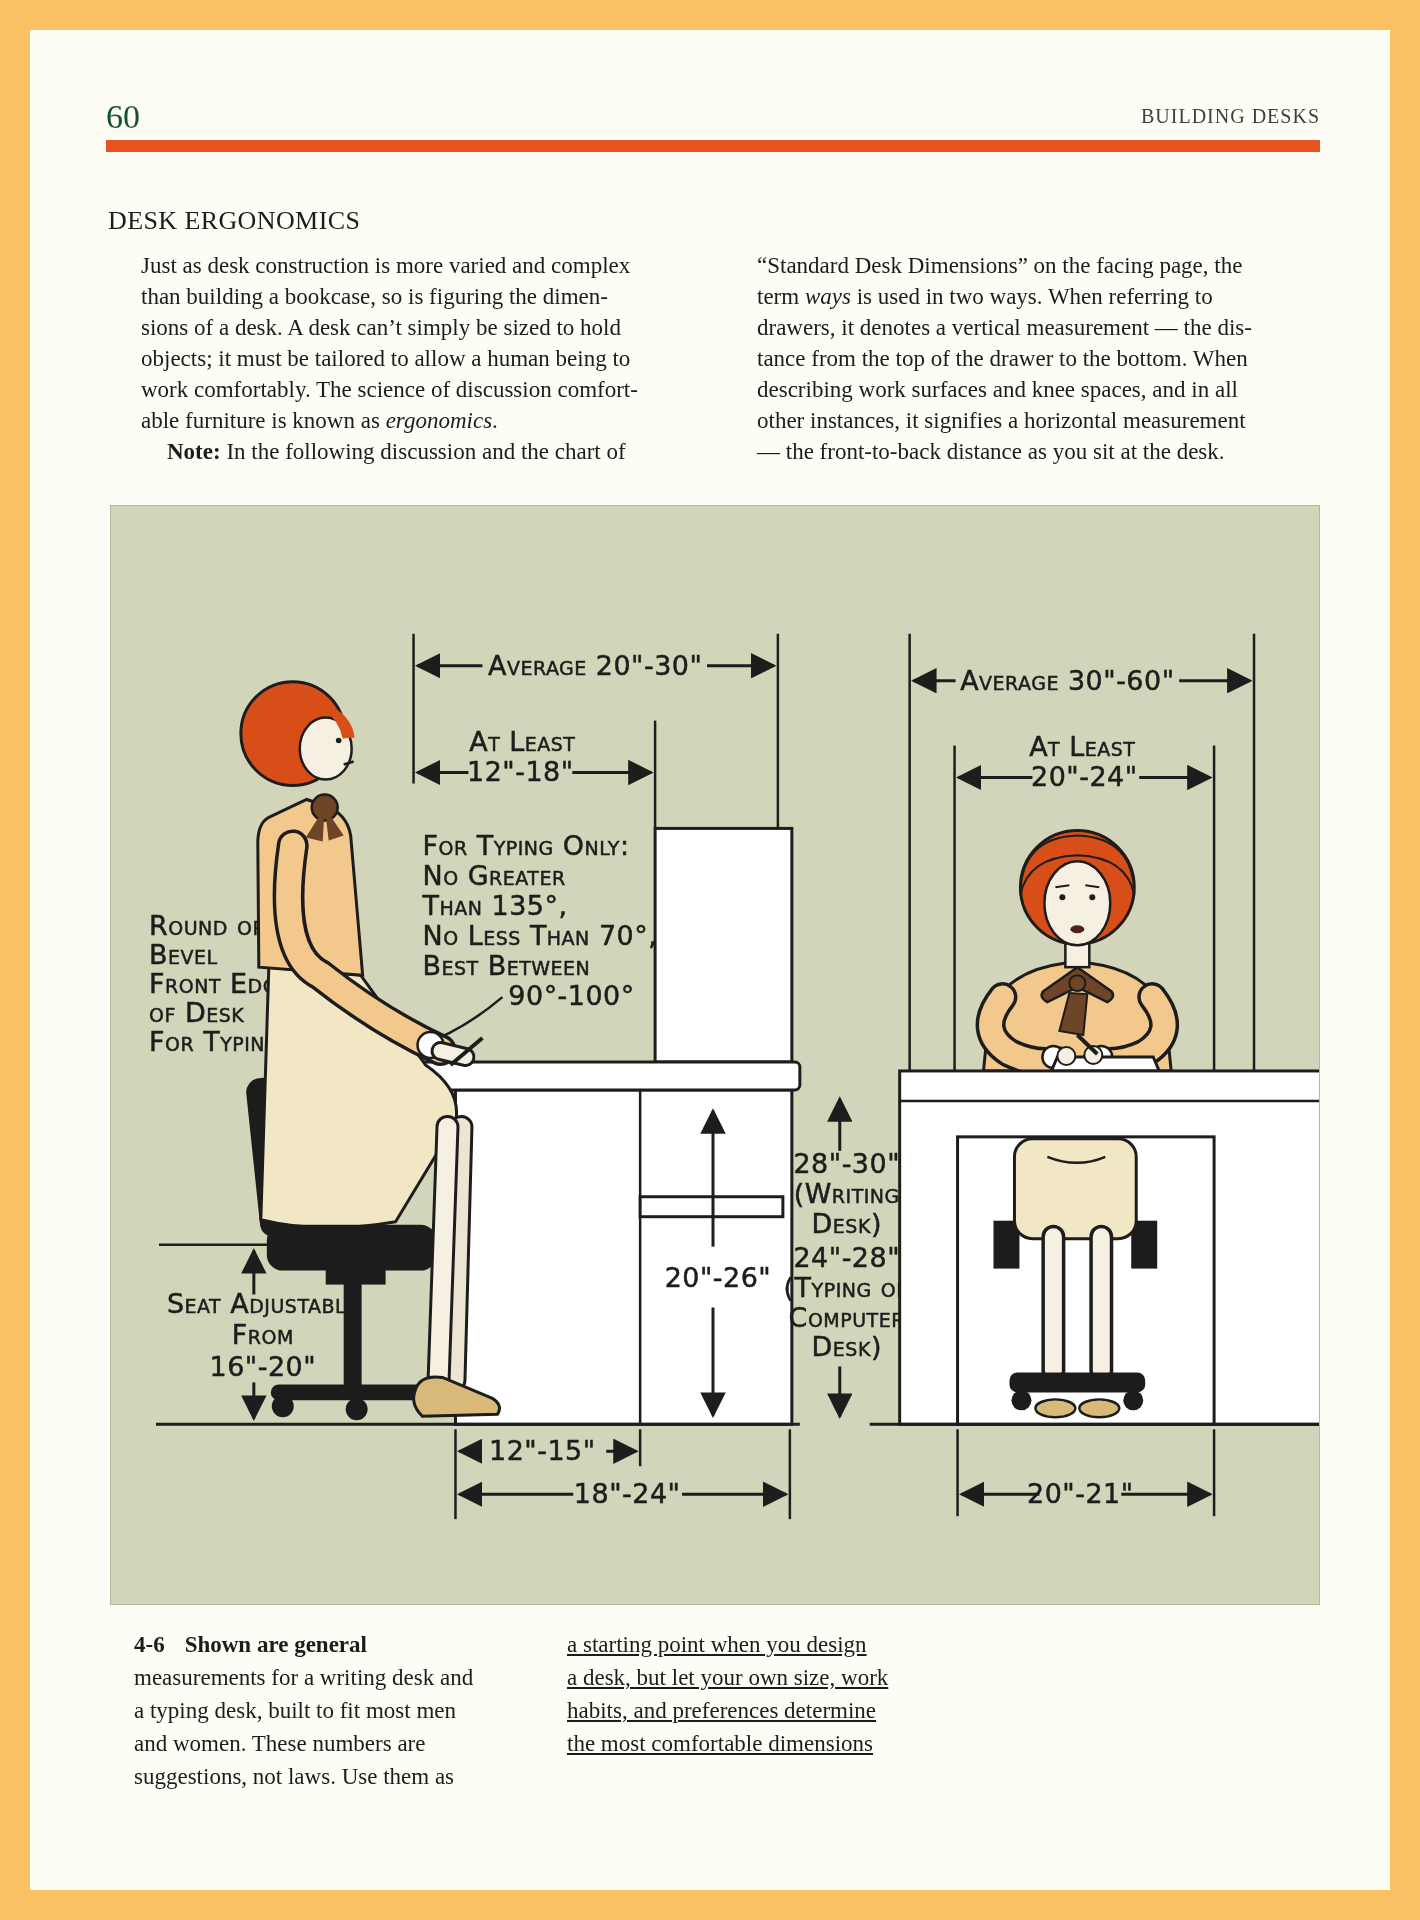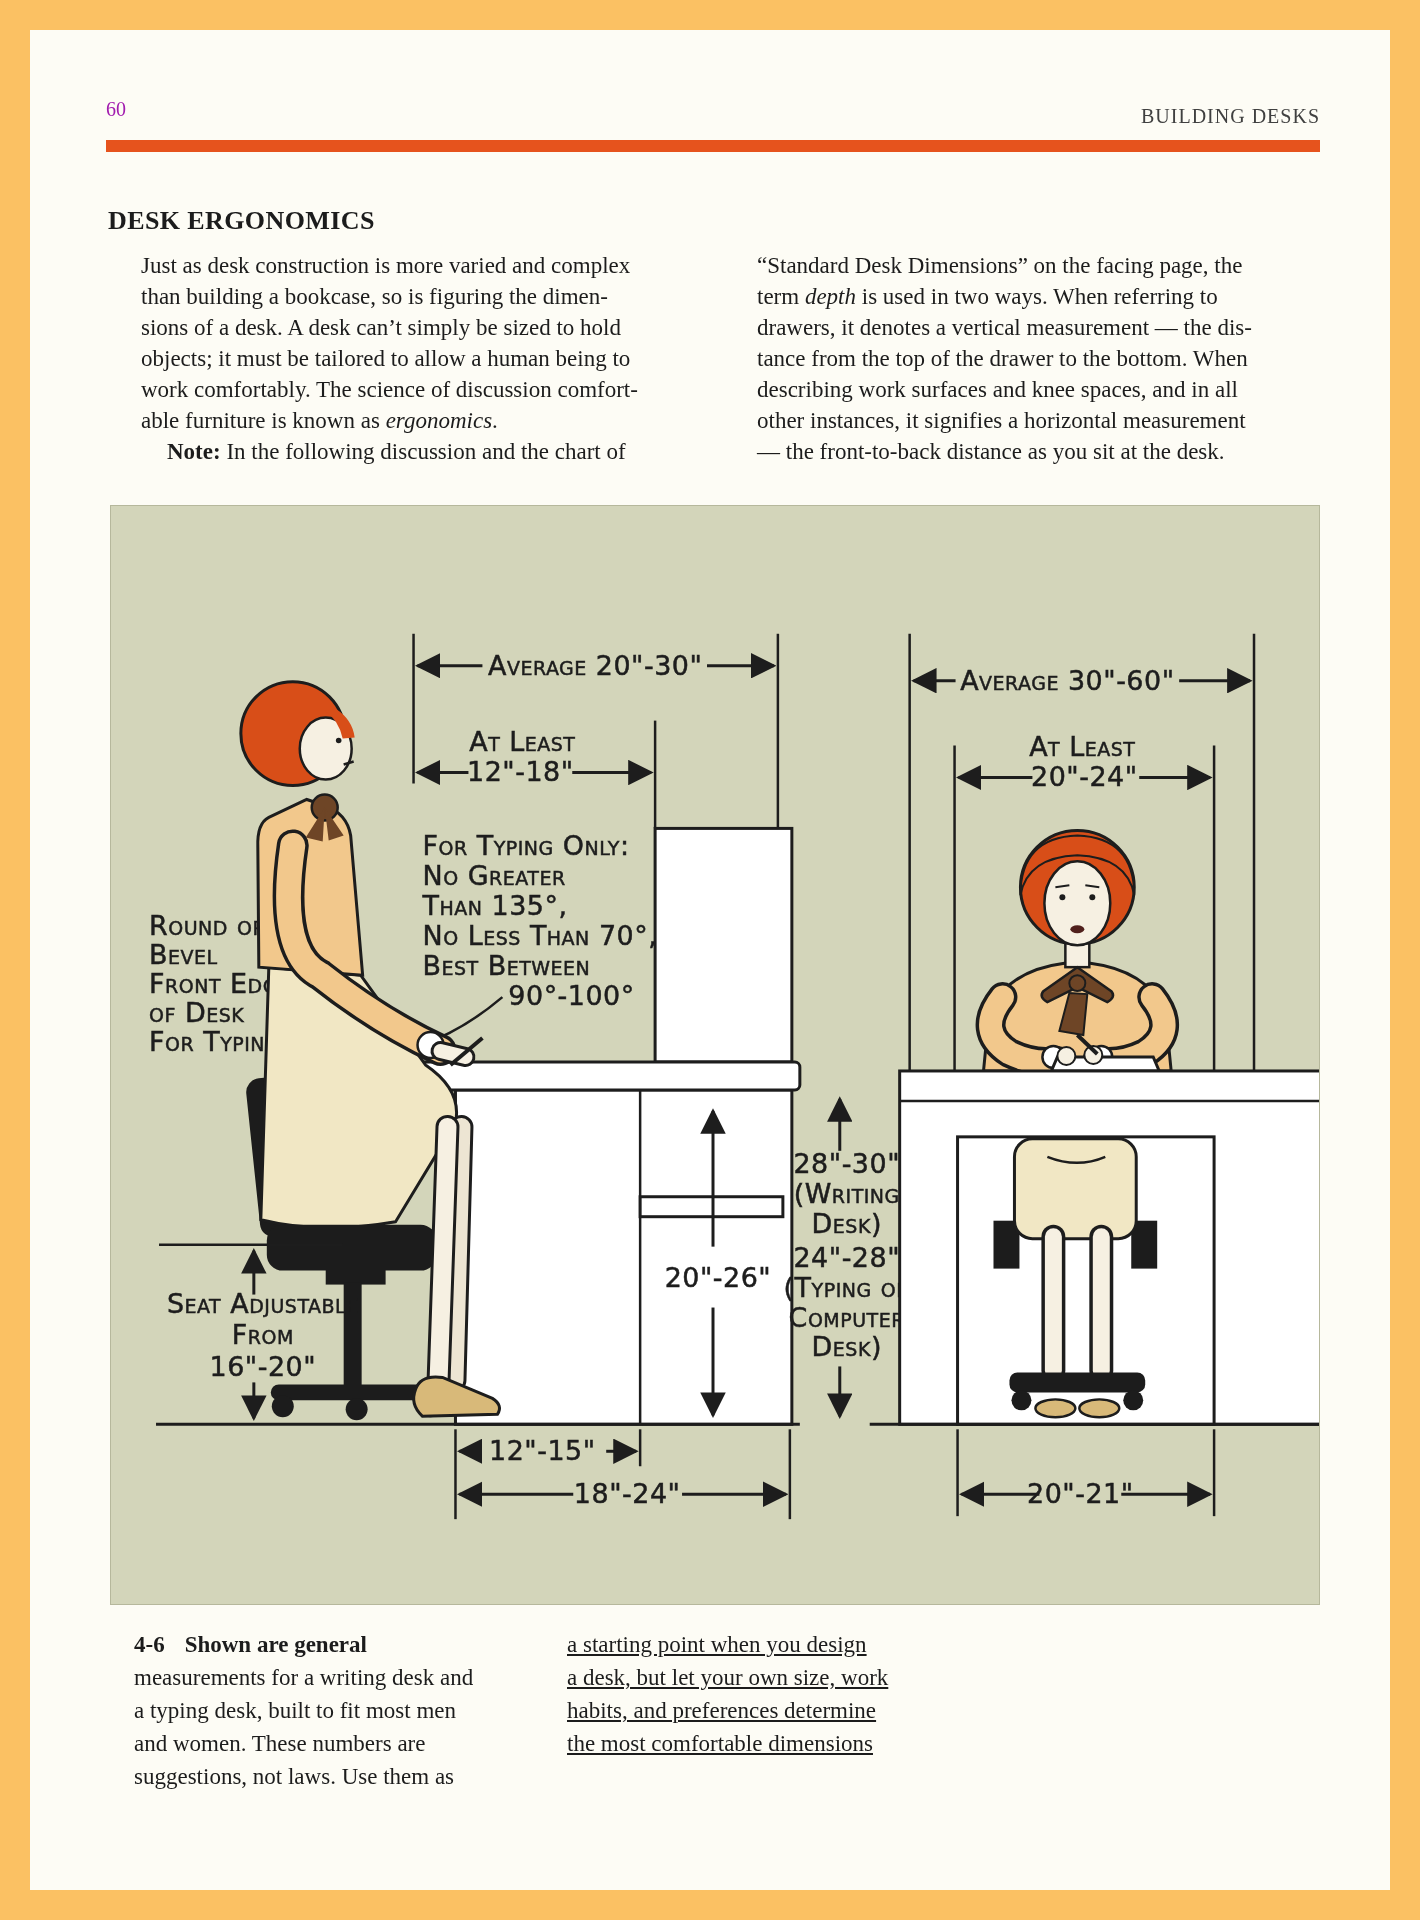--- a/index.html
+++ b/index.html
@@ -6,24 +6,24 @@
   body{
     width:1420px;height:1920px;position:relative;
     background:#FBC163;
     font-family:"Liberation Serif", serif;
     color:#1c1c1c;
   }
   .page{
     position:absolute;left:30px;top:30px;width:1360px;height:1860px;
     background:#FDFCF5;
   }
-  .pageno{position:absolute;left:76px;top:68px;font-size:20px;color:#a21caf;text-align:center;}
+  .pageno{position:absolute;left:76px;top:68px;font-size:34px;color:#14532d;text-align:center;}
   .runhead{position:absolute;right:70px;top:75px;font-size:20px;letter-spacing:1px;color:#404040;}
   .rule{position:absolute;left:76px;right:70px;top:110px;height:12px;background:#E6531D;}
-  .heading{position:absolute;left:78px;top:176px;font-size:26px;font-weight:bold;letter-spacing:0.4px;}
+  .heading{position:absolute;left:78px;top:176px;font-size:26px;font-weight:normal;letter-spacing:0.4px;}
   .col{position:absolute;top:220px;font-size:23px;line-height:31px;}
   .col-left{left:78px;width:580px;}
   .col-right{left:694px;width:614px;}
   .bline{white-space:nowrap;margin-left:33px;}
   .j{text-align:justify;}
   .j::after{content:"";display:inline-block;width:100%;height:0;}
   .note-line{padding-left:26px;}
   .b{font-weight:bold;}
   .i{font-style:italic;}
   .figurebox{
@@ -64,21 +64,21 @@
     <div class="bline j">than building a bookcase, so is figuring the dimen-</div>
     <div class="bline j">sions of a desk. A desk can’t simply be sized to hold</div>
     <div class="bline j">objects; it must be tailored to allow a human being to</div>
     <div class="bline j">work comfortably. The science of discussion comfort-</div>
     <div class="bline"><span>able furniture is known as </span><span class="i">ergonomics</span><span>.</span></div>
     <div class="bline note-line"><span class="b">Note:</span><span> In the following discussion and the chart of</span></div>
   </div>
 
   <div class="col col-right">
     <div class="bline j">“Standard Desk Dimensions” on the facing page, the</div>
-    <div class="bline j"><span>term </span><span class="i">depth</span><span> is used in two ways. When referring to</span></div>
+    <div class="bline j"><span>term </span><span class="i">ways</span><span> is used in two ways. When referring to</span></div>
     <div class="bline j">drawers, it denotes a vertical measurement — the dis-</div>
     <div class="bline j">tance from the top of the drawer to the bottom. When</div>
     <div class="bline j">describing work surfaces and knee spaces, and in all</div>
     <div class="bline j">other instances, it signifies a horizontal measurement</div>
     <div class="bline">— the front-to-back distance as you sit at the desk.</div>
   </div>
 
   <div class="figurebox">
   <svg viewBox="0 0 1210 1100" xmlns="http://www.w3.org/2000/svg">
     <defs>

